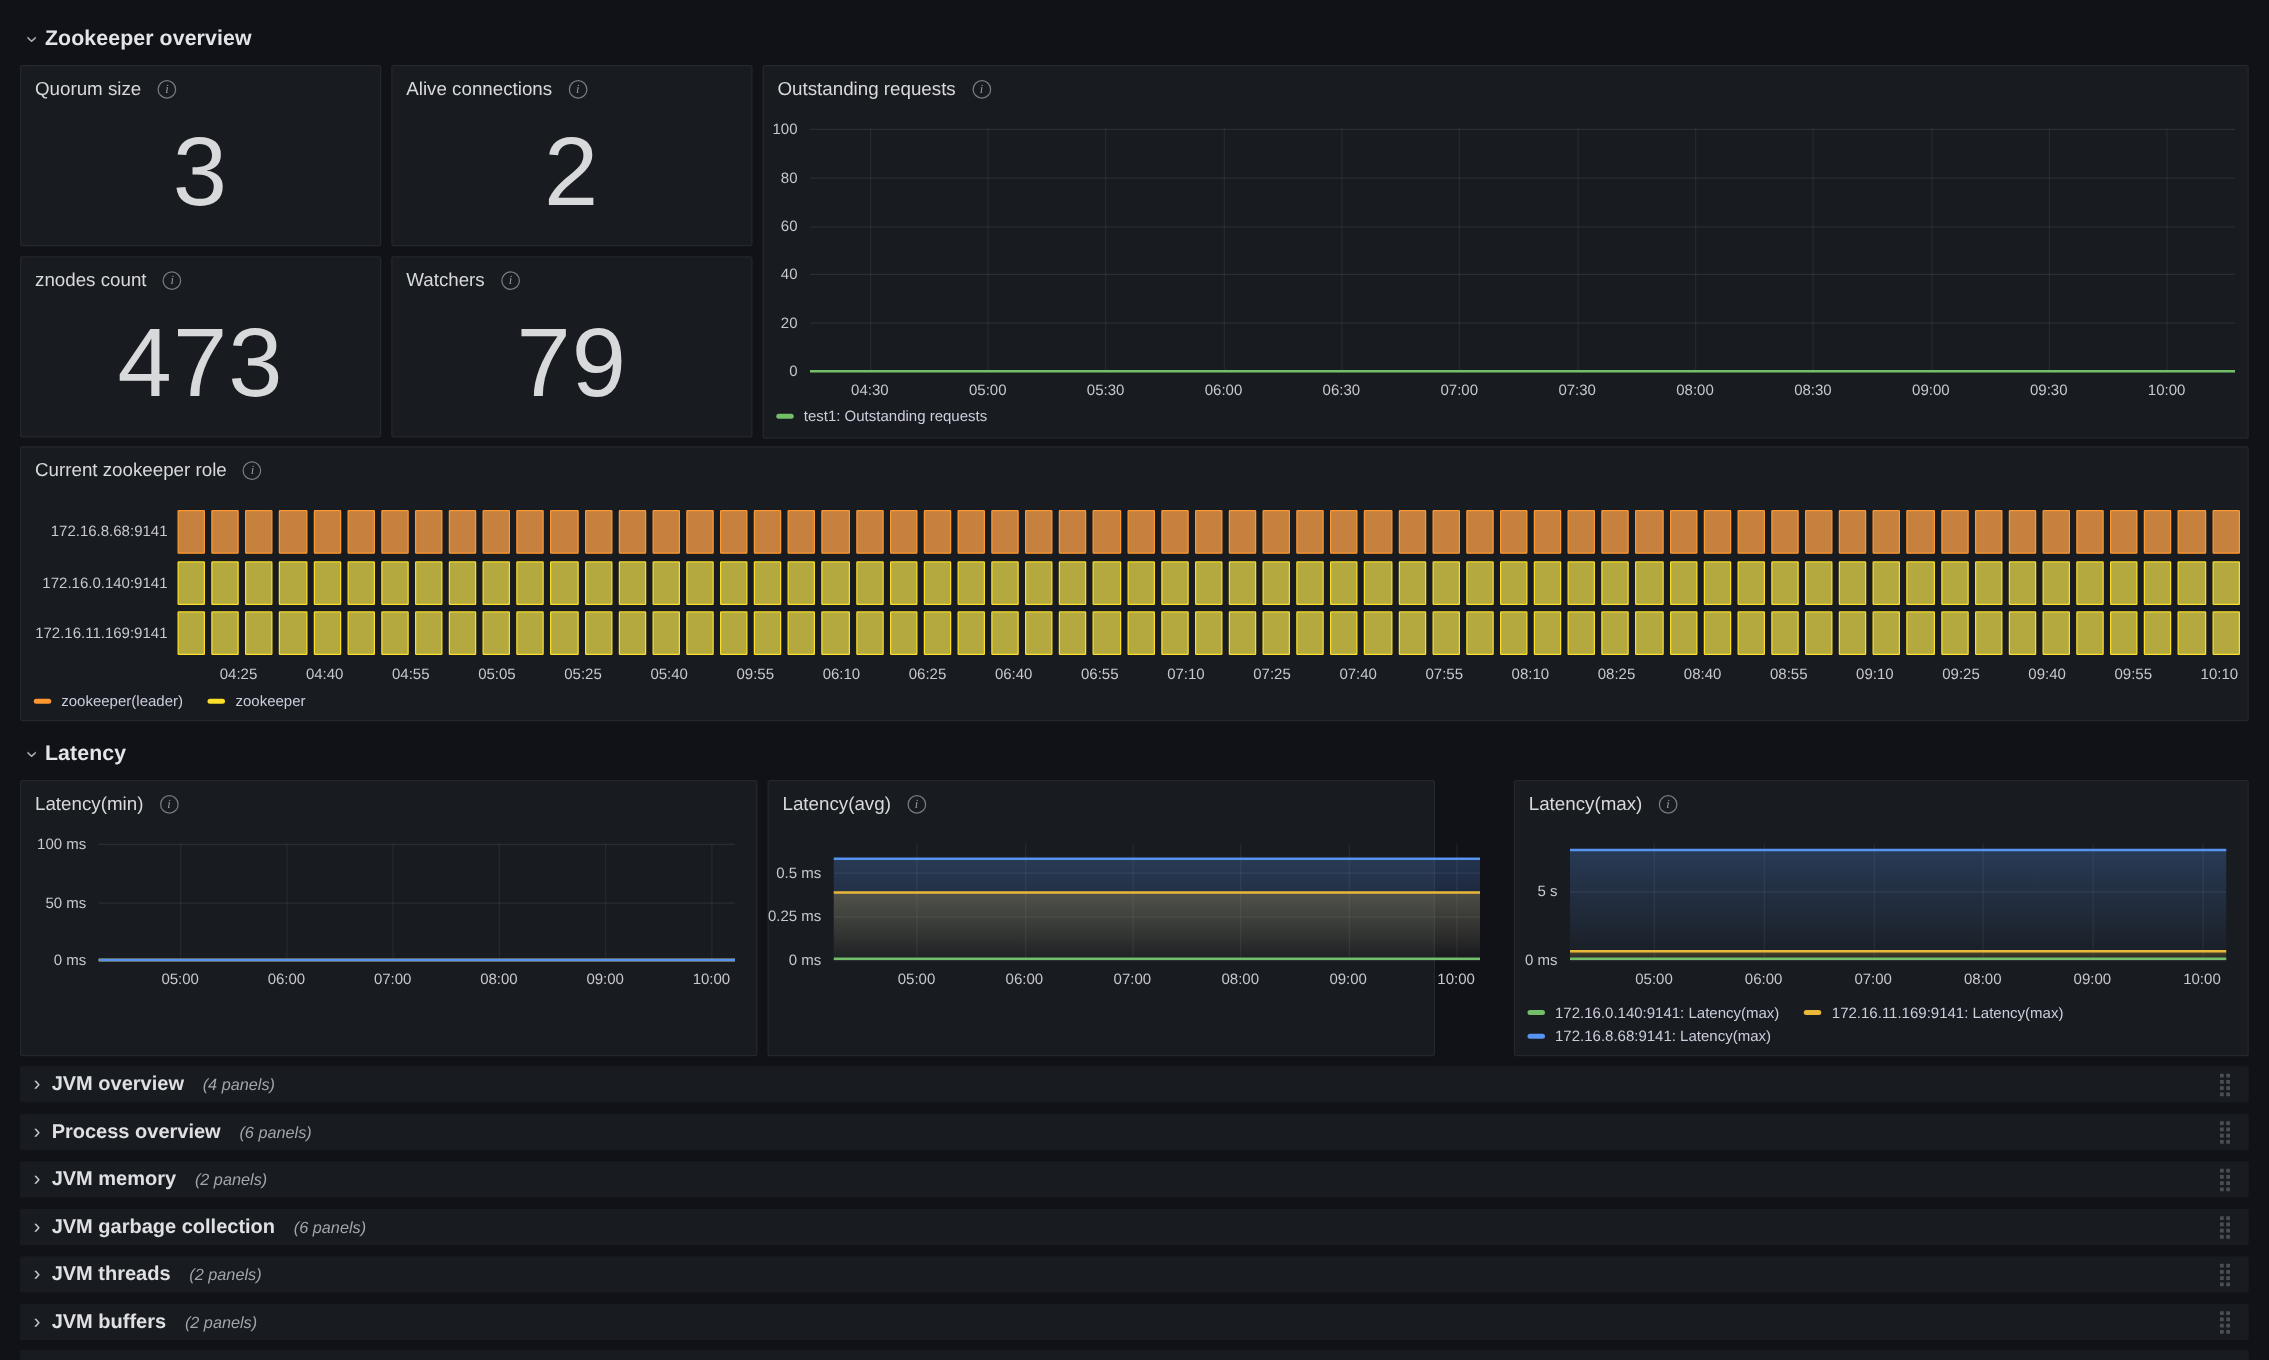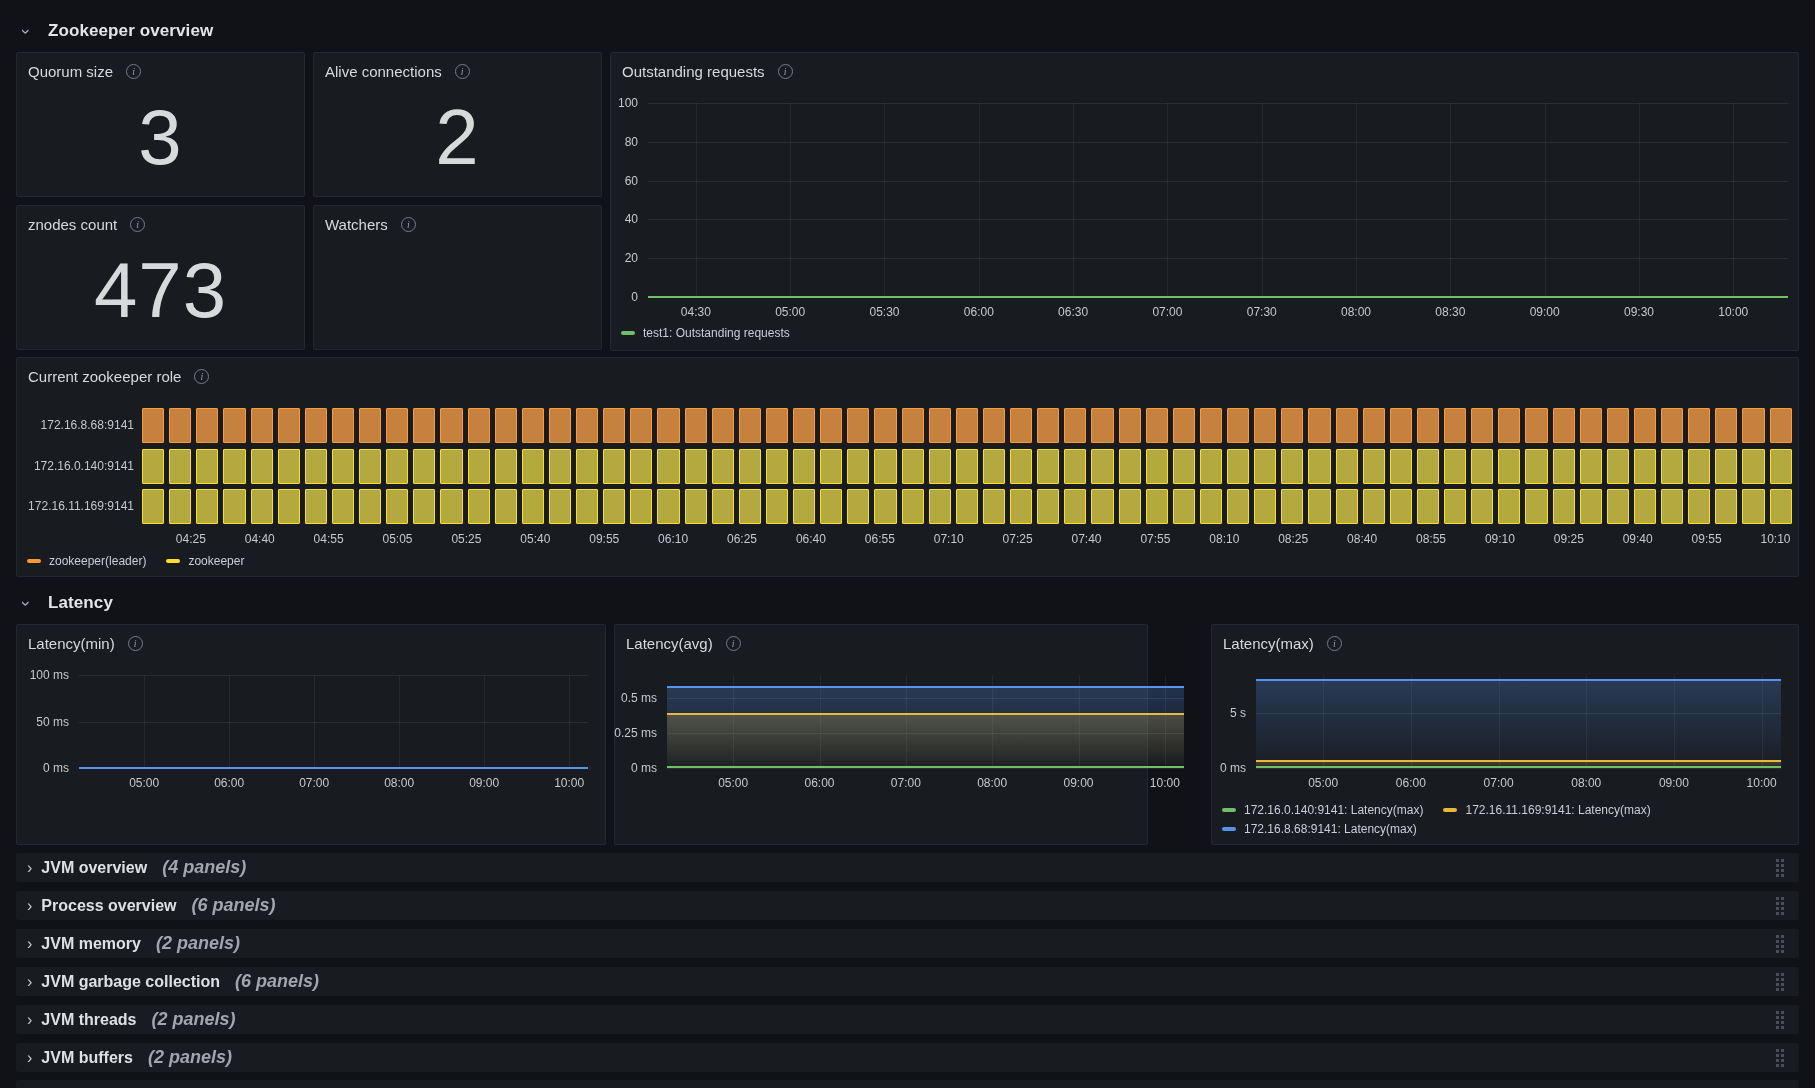--- a/index.html
+++ b/index.html
@@ -1,21 +1,21 @@
 <!DOCTYPE html>
 <html><head>
 <meta charset="utf-8">
 <style>
   * { margin:0; padding:0; box-sizing:border-box; }
   html,body { background:#111217; }
   .page { position:relative; width:1815px; height:1088px; background:#111217;
           font-family:"Liberation Sans","DejaVu Sans",sans-serif; overflow:hidden; }
 
   
-  .sec-h { position:absolute; display:flex; align-items:center; gap:16px; cursor:pointer; height:22px; }
+  .sec-h { position:absolute; display:flex; align-items:center; gap:4px; cursor:pointer; height:22px; }
   .sec-h .chev { color:#aeb0b8; font-size:17px; line-height:1; display:inline-block;
                  transform:rotate(90deg); width:12px; text-align:center; }
   .chev::before { content:"›"; }
   .sec-title { color:#e3e4e8; font-size:17px; font-weight:700; letter-spacing:0.1px; }
 
   
   .panel { position:absolute; background:#181b1f; border:1px solid #25272e; border-radius:2px; }
   .p-head { position:absolute; top:8px; left:11px; display:flex; align-items:center; gap:13px; height:20px; }
   .p-title { color:#d8d9da; font-size:15px; font-weight:500; white-space:nowrap; }
   .info-icon { width:15px; height:15px; border:1px solid #787b83; border-radius:50%;
@@ -52,21 +52,21 @@
   .tl-block { flex:1; border:1px solid; border-radius:1px; }
   .tl-names { position:absolute; }
   .tl-name { position:absolute; left:0; right:0; height:35px; line-height:35px; text-align:right;
              color:#c7c9cf; font-size:12px; white-space:nowrap; }
 
   
   .crow { position:absolute; left:16px; width:1783px; height:29px; background:#181b1f;
           border-radius:2px; display:flex; align-items:center; padding-left:11px; cursor:pointer; }
   .crow .chev { transform:none; color:#c8c9ce; font-size:16px; }
   .crow-title { color:#dfe0e4; font-size:16px; font-weight:700; margin-left:9px; }
-  .crow-count { color:#a2a5ae; font-size:18px; font-style:italic; margin-left:15px;font-weight:bold; }
+  .crow-count { color:#a2a5ae; font-size:13px; font-style:italic; margin-left:15px; }
   .drag-dots { position:absolute; right:15px; top:50%; transform:translateY(-50%);
                display:grid; grid-template-columns:repeat(2,3px); grid-auto-rows:3px; gap:2px; }
   .drag-dots i { background:#4c4e55; width:3px; height:3px; display:block; }
   .crow-partial { position:absolute; left:16px; width:1783px; top:1080px; height:8px;
                   background:#181b1f; border-radius:2px 2px 0 0; }
 </style>
 </head>
 <body>
 
 <div class="page">
@@ -98,20 +98,21 @@
       <span class="info-icon"></span>
     </div>
     <div class="stat-value">473</div>
   </div>
 
   <div class="panel" style="left:313px; top:205px; width:289px; height:145px;">
     <div class="p-head">
       <span class="p-title">Watchers</span>
       <span class="info-icon"></span>
     </div>
+    <div class="stat-value">79</div>
   </div>
 
   <div class="panel" style="left:610px; top:52px; width:1189px; height:299px;">
     <div class="p-head">
       <span class="p-title">Outstanding requests</span>
       <span class="info-icon"></span>
     </div>
     <div class="plot" style="left:37px; top:50px; width:1140px; height:194px;">
         <div class="hgrid" style="top: 0%;"></div>
         <span class="ylab" style="top: 0%;">100</span>

